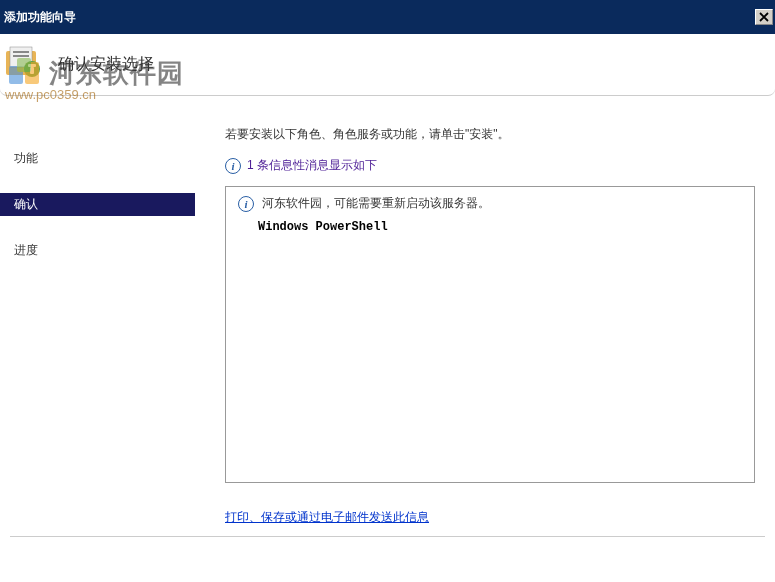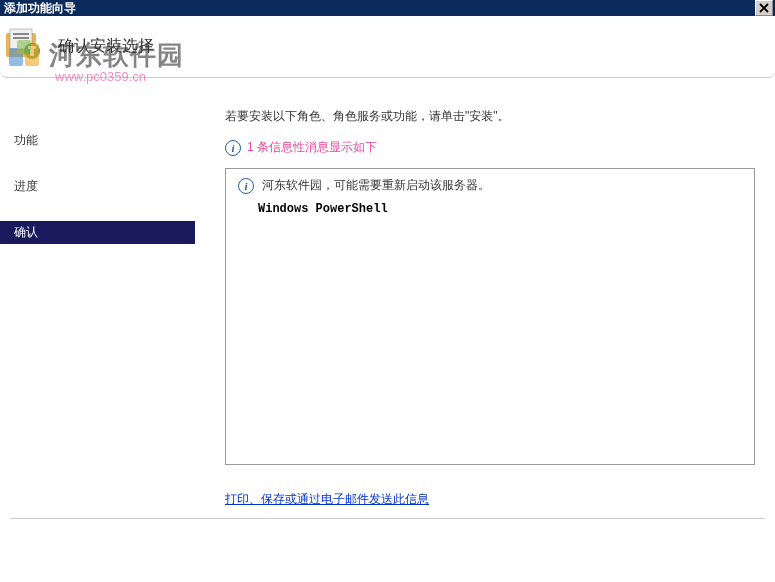--- a/index.html
+++ b/index.html
@@ -12,21 +12,21 @@
       font-size: 12px;
       background: #fff;
       width: 775px;
       height: 582px;
       overflow: hidden;
       position: relative;
     }
     .titlebar {
       background: linear-gradient(to bottom, #0a2a5c, #0a2a5c);
       color: #fff;
-      height: 16px;
+      height: 34px;
       display: flex;
       align-items: center;
       justify-content: space-between;
       padding: 0 0 0 4px;
       font-size: 12px;
     }
     .titlebar-title {
       font-weight: bold;
     }
     .close-btn {
@@ -77,23 +77,22 @@
       z-index: 10;
     }
     .watermark-main {
       font-size: 26px;
       font-weight: bold;
       color: #333;
       letter-spacing: 1px;
     }
     .watermark-sub {
       font-size: 13px;
-      color: #ec4899;
+      color: #a16207;
       margin-top: -4px;
-      margin-left: 50px;
     }
     .watermark-logo {
       position: absolute;
       left: 0;
       top: -2px;
       width: 42px;
       height: 42px;
     }
     .content-area {
       display: flex;
@@ -140,21 +139,21 @@
       align-items: center;
       justify-content: center;
       color: #2a5fa5;
       font-family: Georgia, serif;
       font-style: italic;
       font-weight: bold;
       font-size: 11px;
       flex-shrink: 0;
     }
     .info-text {
-      color: #ec4899;
+      color: #4c1d95;
     }
     .content-box {
       border: 1px solid #999;
       background: #fff;
       height: 310px;
       padding: 8px 12px;
       overflow: auto;
       margin-bottom: 10px;
     }
     .warning-row {
@@ -244,22 +243,22 @@
       <rect x="26" y="23" width="8" height="3" fill="#fff" rx="1"></rect>
       <rect x="28" y="26" width="4" height="7" fill="#fff" rx="1"></rect>
     </svg>
   </div>
   <div class="header-title">确认安装选择</div>
 </div>
 
 <div class="content-area">
   <div class="sidebar">
     <div class="sidebar-item">功能</div>
+    <div class="sidebar-item active">确认</div>
     <div class="sidebar-item">进度</div>
-    <div class="sidebar-item active">确认</div>
   </div>
 
   <div class="main-panel">
     <div class="instruction-text">若要安装以下角色、角色服务或功能，请单击"安装"。</div>
 
     <div class="info-row">
       <div class="info-icon">i</div>
       <span class="info-text">1 条信息性消息显示如下</span>
     </div>
 

